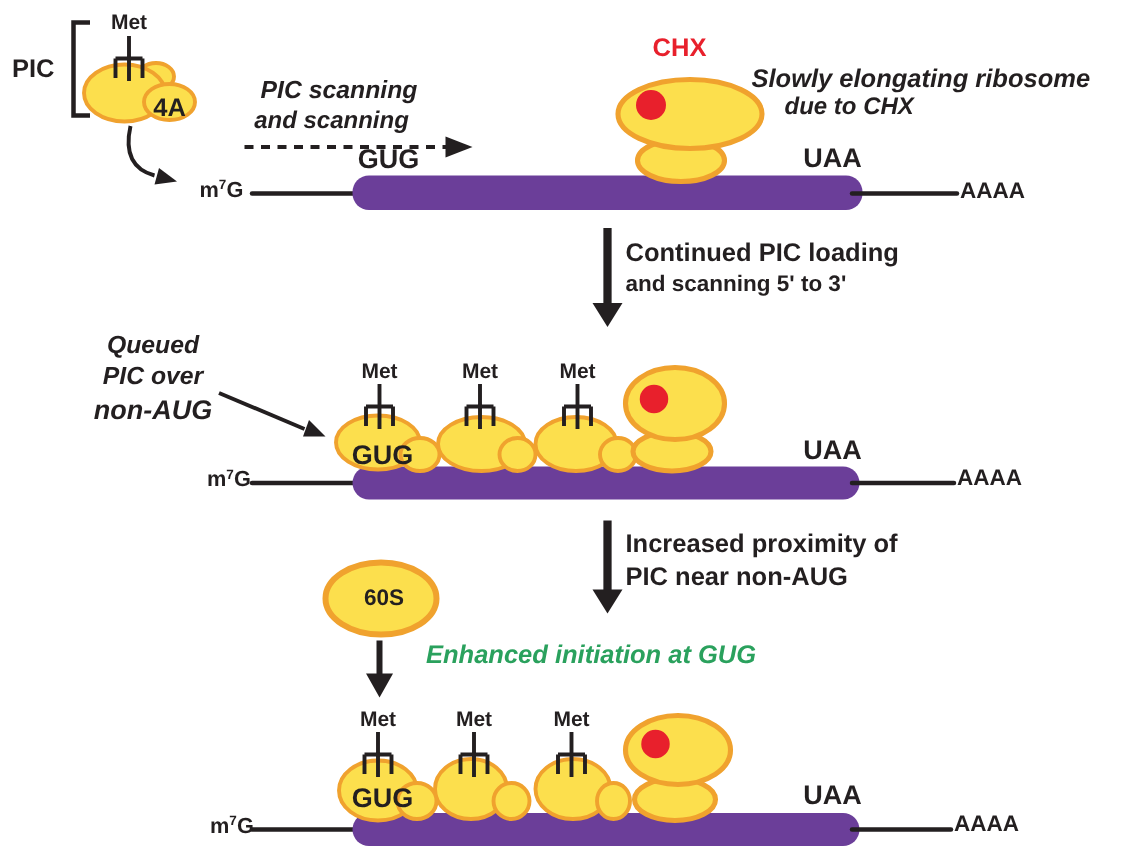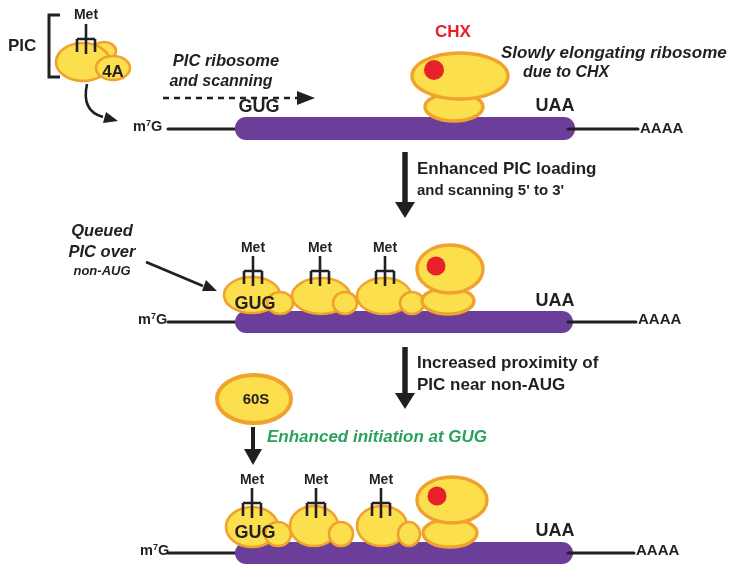--- a/index.html
+++ b/index.html
@@ -9,21 +9,21 @@
   html,body{margin:0;padding:0;background:#ffffff;}
   #figure{
     position:relative; width:750px; height:577px; background:#ffffff;
     font-family:"Liberation Sans","DejaVu Sans",sans-serif; overflow:hidden;
   }
   #shapes{position:absolute;left:0;top:0;}
   .lbl{position:absolute; font-weight:bold; color:var(--c-ink); white-space:nowrap; line-height:1;}
   .ctr{transform:translateX(-50%);text-align:right;}
   .it{font-style:italic;}
   .red{color:var(--c-red);}
-  .green{color:var(--c-green);}
+  .green{color:var(--c-green);margin-left:17px;}
   .sup{font-size:9px; vertical-align:5px;}
   
   .mline{stroke:var(--c-ink); stroke-width:3; stroke-linecap:round; fill:none;}
   .orf{fill:var(--c-purple); stroke:none;}
   .rib{fill:var(--c-yellow); stroke:var(--c-orange); stroke-width:2.6;}
   .rib-thick{stroke-width:3.4;}
   .rib-60s{stroke-width:4;}
   .trna{stroke:var(--c-ink); stroke-width:2.6; fill:none;}
   .thin-arrow{stroke:var(--c-ink); stroke-width:2.6; fill:none;}
   .fat-arrow{stroke:var(--c-ink); stroke-width:5.5; fill:none;}
@@ -138,38 +138,38 @@
       <ellipse class="rib rib-thick" cx="450" cy="533" rx="27" ry="14"></ellipse>
       <ellipse class="rib rib-thick" cx="452" cy="500" rx="35" ry="23"></ellipse>
       <circle class="dot" cx="437" cy="496" r="9.5"></circle>
     </g>
   </svg>
 
   <div class="lbl" style="left:8px;top:37px;font-size:17px">PIC</div>
   <div class="lbl ctr" style="left:86px;top:7px;font-size:14px">Met</div>
   <div class="lbl ctr" style="left:113px;top:63px;font-size:17px">4A</div>
 
-  <div class="lbl it ctr" style="left:226px;top:52px;font-size:16.5px">PIC ribosome</div>
+  <div class="lbl it ctr" style="left:226px;top:52px;font-size:16.5px">PIC scanning</div>
   <div class="lbl it ctr" style="left:221px;top:73px;font-size:16px">and scanning</div>
 
   <div class="lbl red ctr" style="left:453px;top:23px;font-size:17px">CHX</div>
   <div class="lbl it" style="left:501px;top:44px;font-size:17px">Slowly elongating ribosome</div>
   <div class="lbl it" style="left:523px;top:64px;font-size:16px">due to CHX</div>
 
   <div class="lbl" style="left:133px;top:119px;font-size:14.5px"><span>m</span><span class="sup">7</span><span>G</span></div>
   <div class="lbl ctr" style="left:259px;top:97px;font-size:18px">GUG</div>
   <div class="lbl ctr" style="left:555px;top:96px;font-size:18px">UAA</div>
   <div class="lbl" style="left:640px;top:120px;font-size:15px">AAAA</div>
 
-  <div class="lbl" style="left:417px;top:160px;font-size:17px">Enhanced PIC loading</div>
+  <div class="lbl" style="left:417px;top:160px;font-size:17px">Continued PIC loading</div>
   <div class="lbl" style="left:417px;top:182px;font-size:15px">and scanning 5' to 3'</div>
 
   <div class="lbl it ctr" style="left:102px;top:222px;font-size:16.5px">Queued</div>
   <div class="lbl it ctr" style="left:102px;top:243px;font-size:16.5px">PIC over</div>
-  <div class="lbl it ctr" style="left:102px;top:264px;font-size:13px">non-AUG</div>
+  <div class="lbl it ctr" style="left:102px;top:264px;font-size:18px">non-AUG</div>
 
   <div class="lbl ctr" style="left:253px;top:240px;font-size:14px">Met</div>
   <div class="lbl ctr" style="left:320px;top:240px;font-size:14px">Met</div>
   <div class="lbl ctr" style="left:385px;top:240px;font-size:14px">Met</div>
 
   <div class="lbl" style="left:138px;top:312px;font-size:14.5px"><span>m</span><span class="sup">7</span><span>G</span></div>
   <div class="lbl ctr" style="left:255px;top:294px;font-size:18px">GUG</div>
   <div class="lbl ctr" style="left:555px;top:291px;font-size:18px">UAA</div>
   <div class="lbl" style="left:638px;top:311px;font-size:15px">AAAA</div>
 

